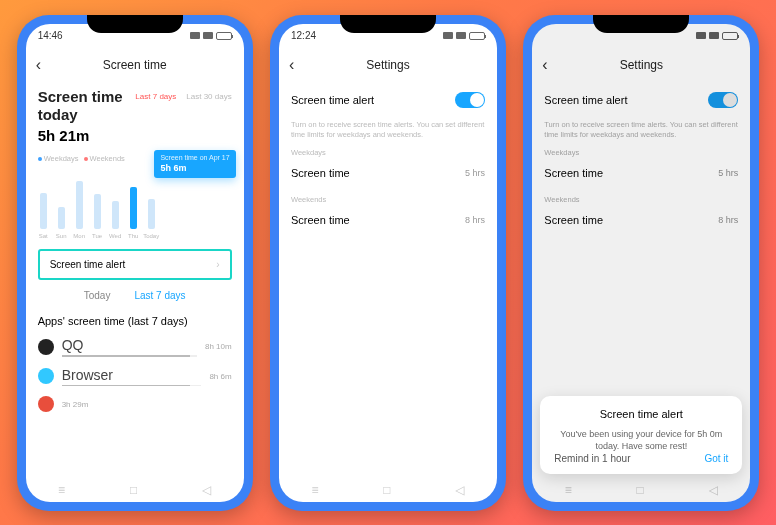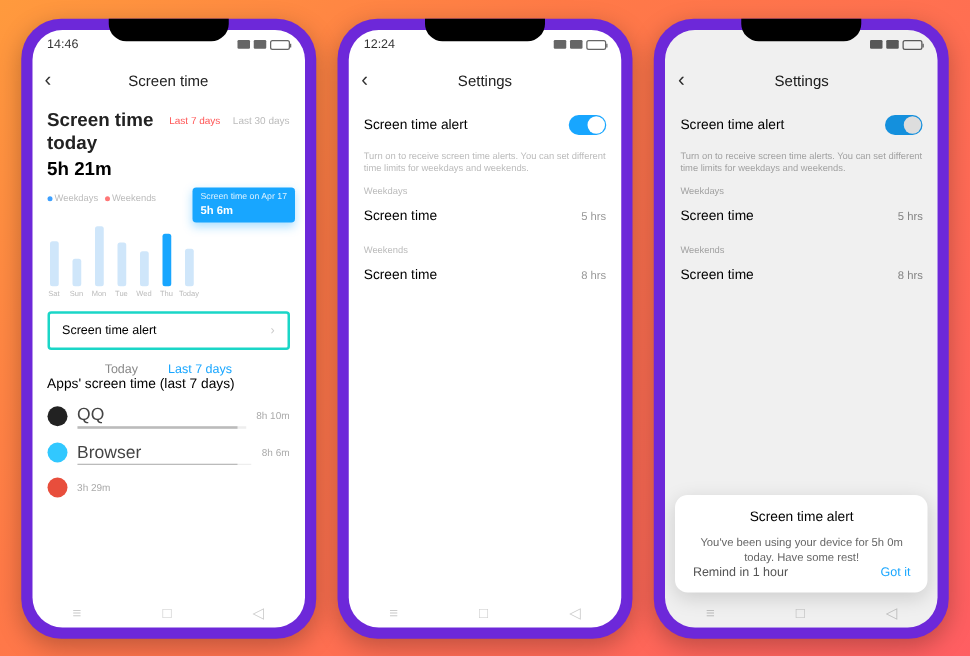--- a/index.html
+++ b/index.html
@@ -5,21 +5,21 @@
   * { box-sizing: border-box; margin: 0; padding: 0; }
   body {
     width: 776px; height: 525px;
     background: linear-gradient(135deg, #ff9a3d 0%, #ff7a47 35%, #ff5e62 100%);
     font-family: -apple-system, "Helvetica Neue", Arial, sans-serif;
     display: flex; justify-content: space-around; align-items: center;
     padding: 12px 8px;
   }
   .phone {
     width: 236px; height: 496px;
-    background: #6d28d9; border-radius: 32px;
+    background: #3b82f6; border-radius: 32px;
     padding: 9px; position: relative;
     box-shadow: 0 6px 20px rgba(0,0,0,.25);
   }
   .screen {
     width: 100%; height: 100%;
     background: #fff; border-radius: 24px;
     overflow: hidden; position: relative;
     display: flex; flex-direction: column;
   }
   .notch {
@@ -71,21 +71,21 @@
   .bar-lbl{position:absolute;bottom:-10px;left:50%;transform:translateX(-50%);font-size:6px;color:#bbb;}
   .alert-box {
     margin-top:20px; border:2px solid #1ad6c7; border-radius:3px;
     padding:8px 10px; display:flex; justify-content:space-between;
     align-items:center; font-size:10px; cursor:pointer;
   }
   .chev{color:#ccc;font-size:10px;}
   .tabs2 { display:flex; justify-content:center; gap:24px; font-size:10px; margin-top:10px;}
   .tabs2 span{color:#888;cursor:pointer;}
   .tabs2 .active{color:#18a6ff;}
-  .section-title{font-size:11px;font-weight:500;}
+  .section-title{font-size:11px;font-weight:500;margin-top:14px;}
   .app-row{display:flex;align-items:center;gap:8px;margin-top:10px;}
   .app-ico{width:16px;height:16px;border-radius:50%;}
   .app-mid{flex:1;}
   .app-name{font-size:14px;color:#444;}
   .app-bar{height:1.5px;background:#eee;margin-top:2px;position:relative;}
   .app-bar-fill{height:100%;background:#bbb;}
   .app-time{font-size:8px;color:#aaa;}
   
   .setting-row{display:flex;justify-content:space-between;align-items:center;padding:10px 0;font-size:11px;}
   .desc{font-size:7.5px;color:#bbb;line-height:1.35;margin-top:2px;margin-bottom:8px;}

